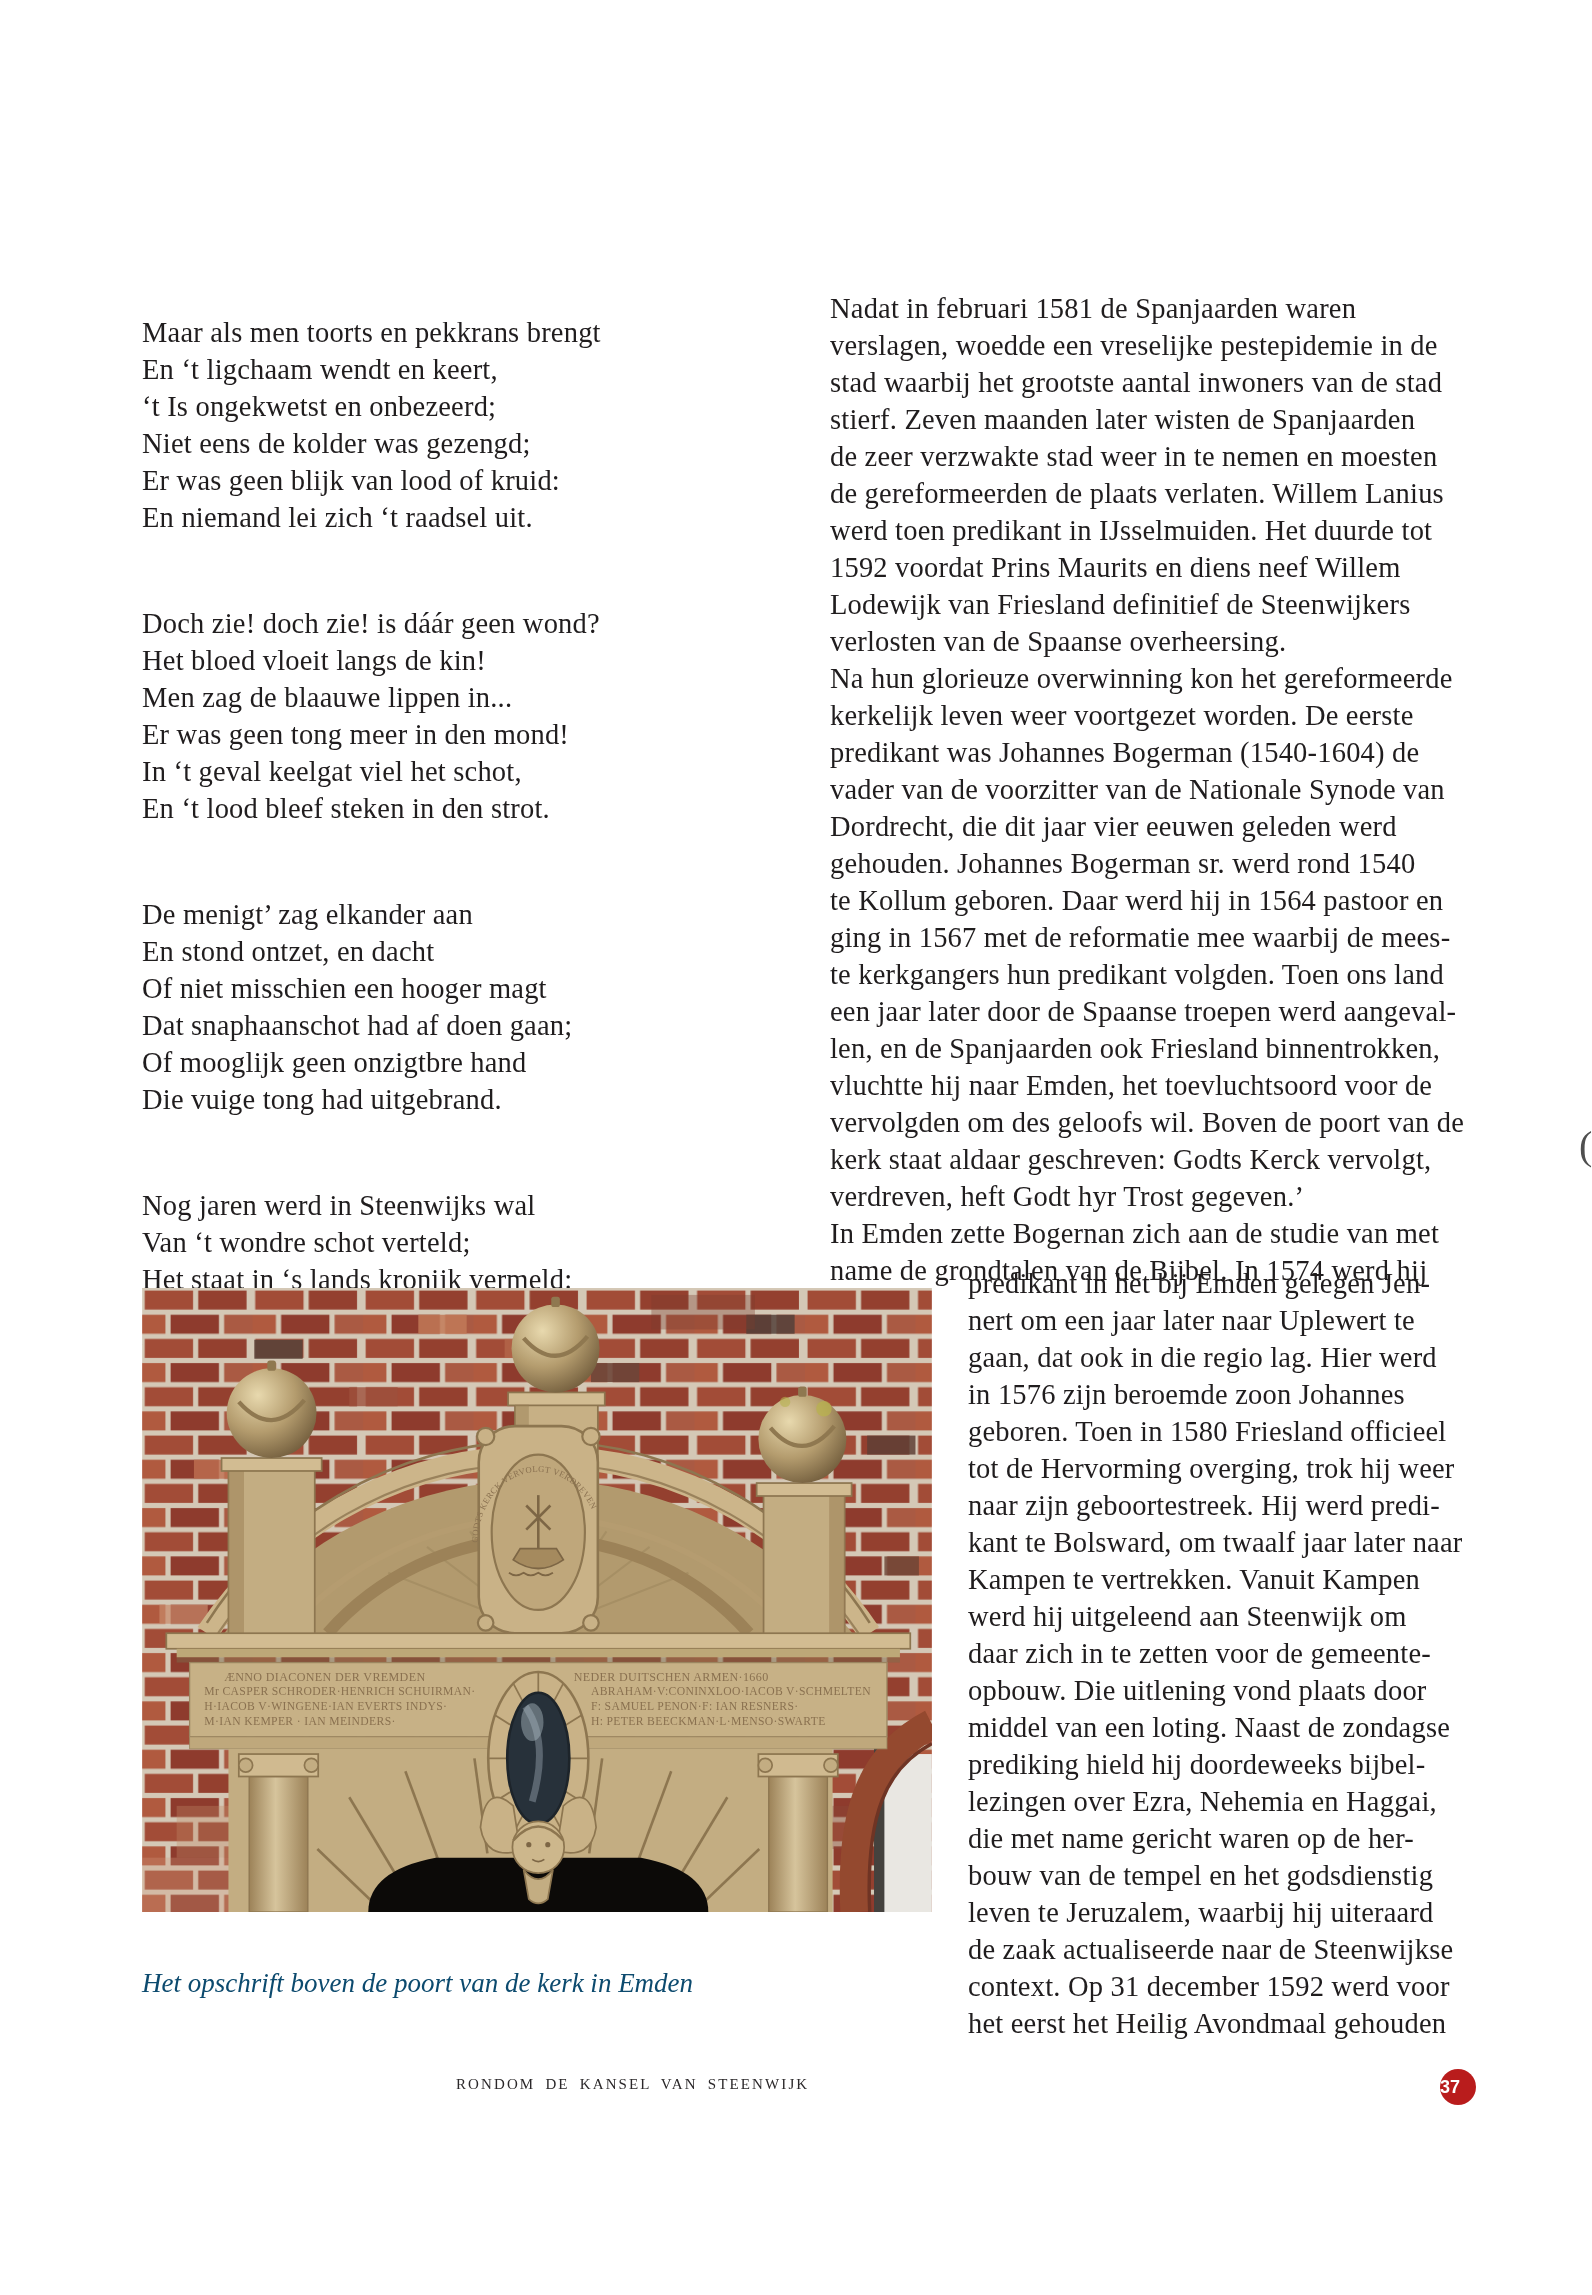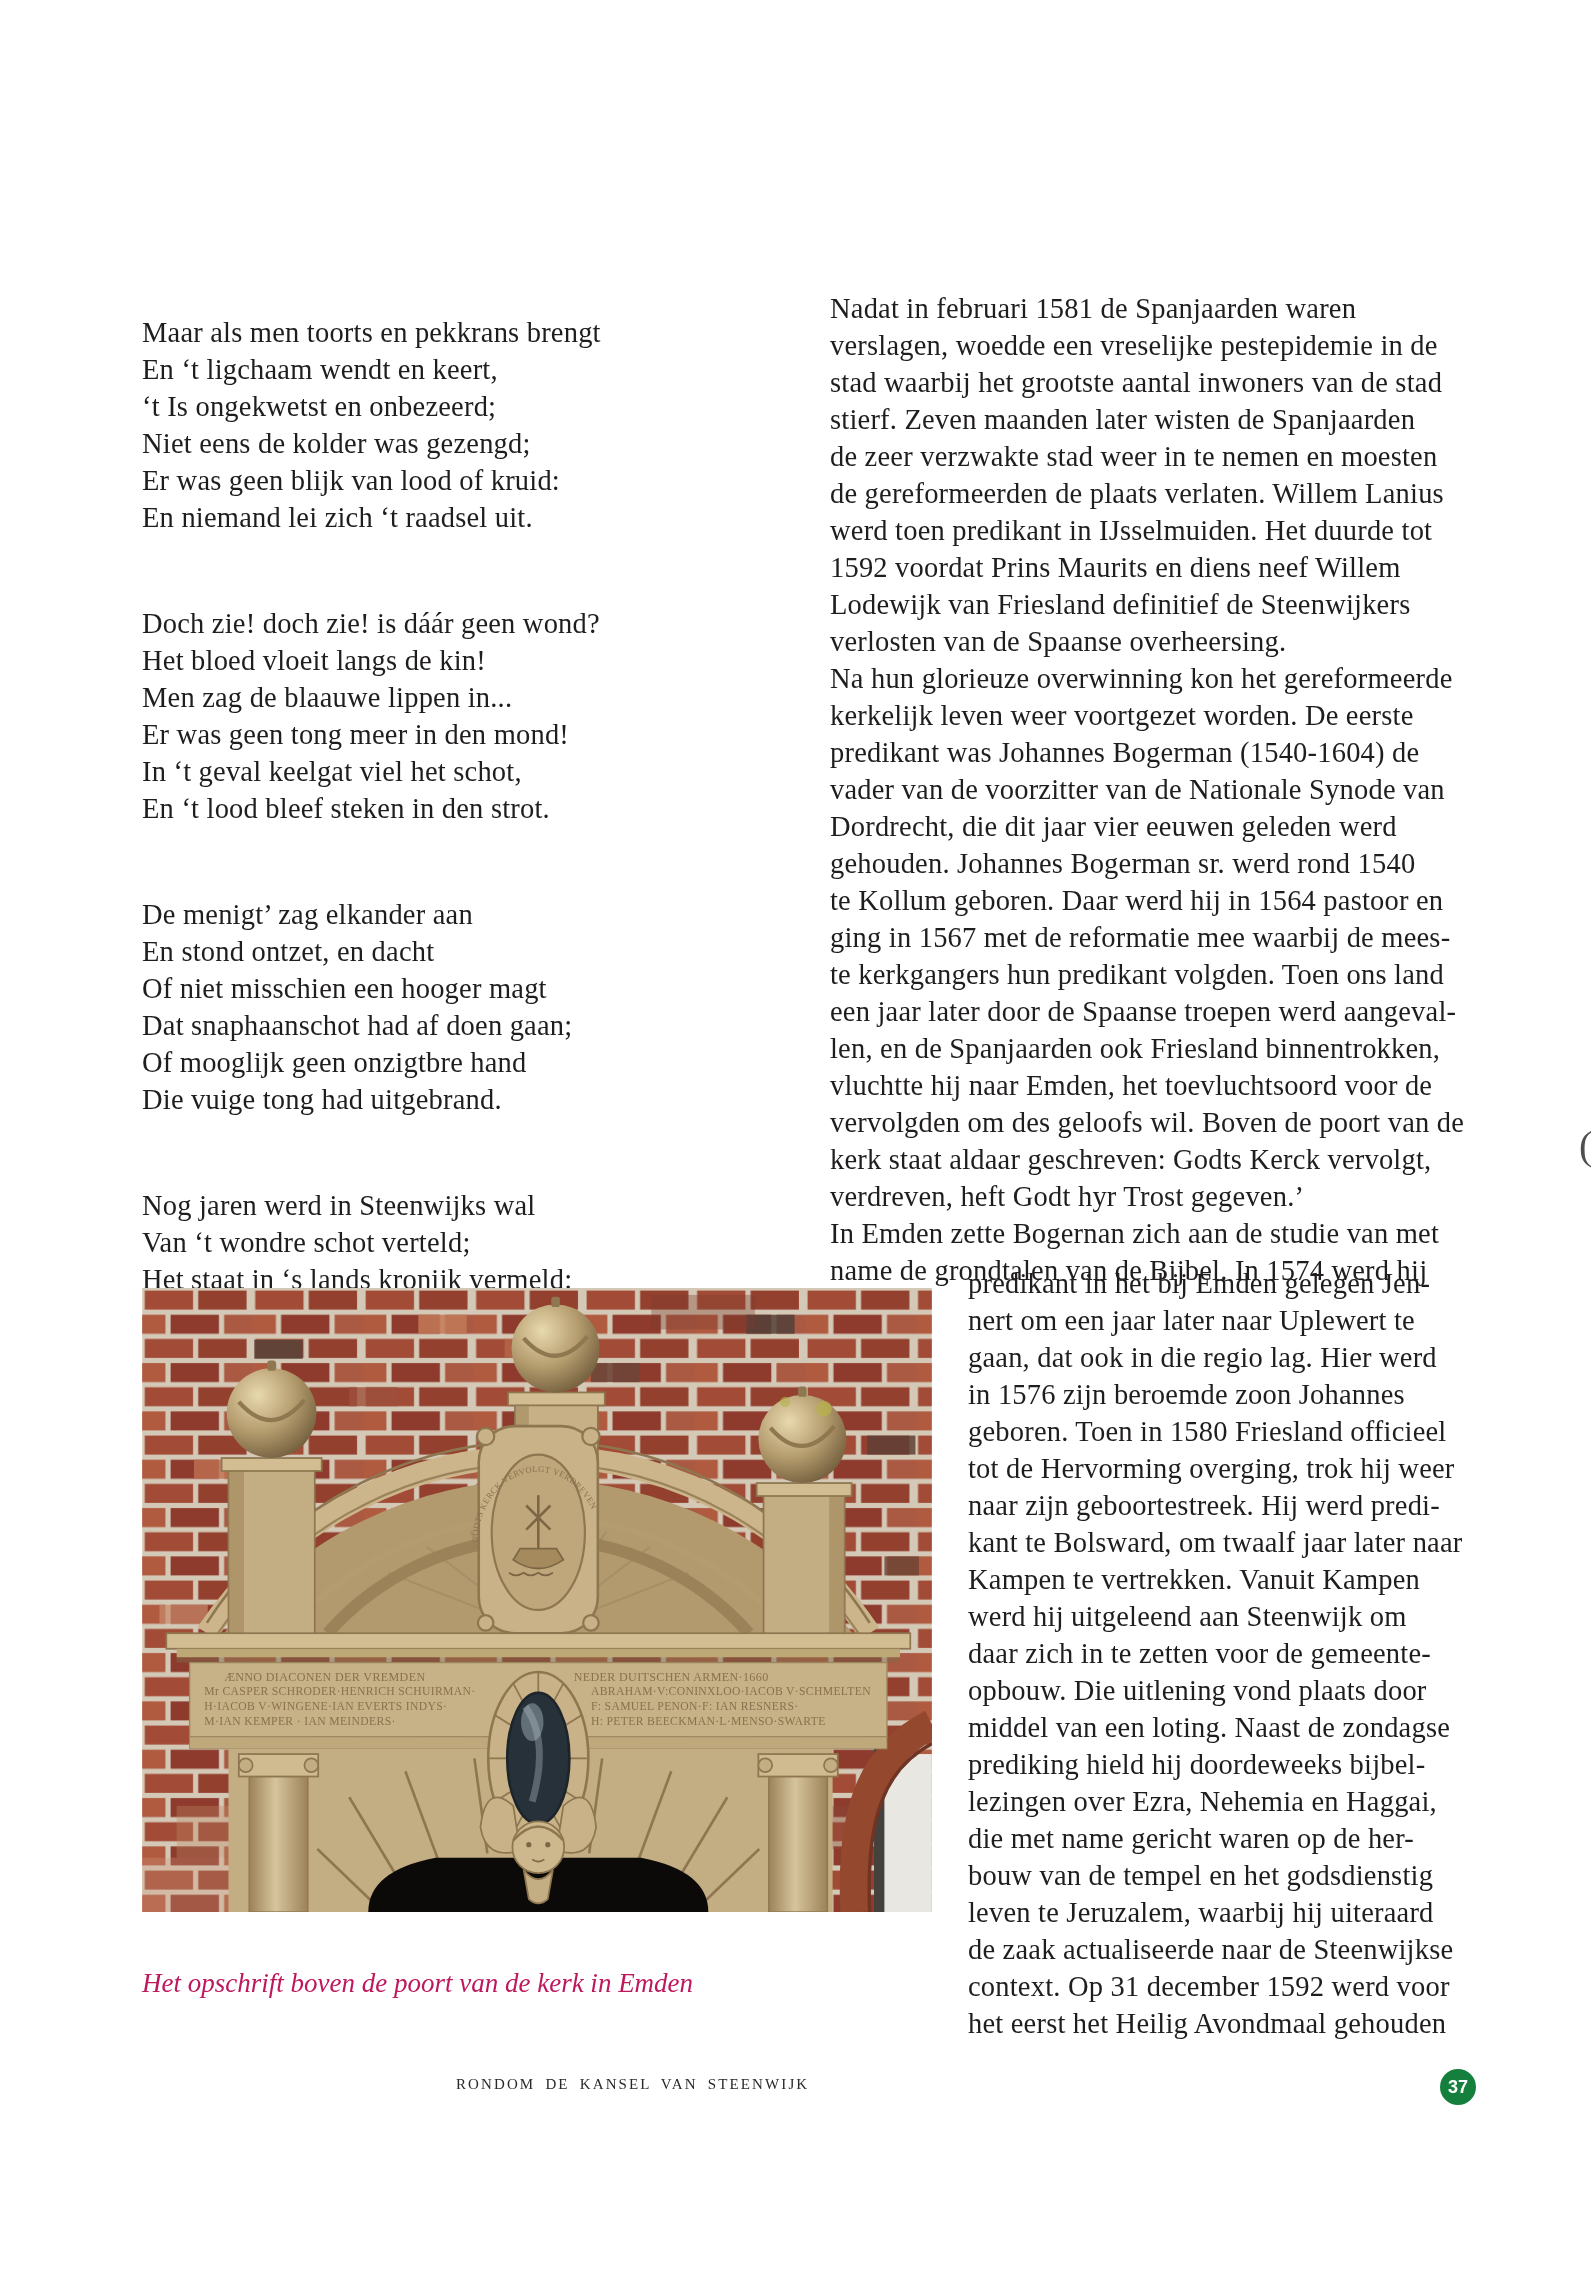--- a/index.html
+++ b/index.html
@@ -4,24 +4,24 @@
 <style>
   html,body{margin:0;padding:0;background:#ffffff;}
   .page{position:relative;width:1592px;height:2295px;background:#fff;overflow:hidden;
         font-family:"Liberation Serif",serif;color:#201d1e;}
   .textcol{position:absolute;font-size:28.5px;line-height:37px;letter-spacing:0.2px;white-space:pre-line;}
   .poem{left:142px;top:277px;width:587px;}
   .stanza{margin:0 0 32px 0;white-space:pre-line;}
   .p1{left:830px;top:290px;width:734px;}
   .p2{left:968px;top:1265px;width:625px;}
   .photo{position:absolute;left:142px;top:1288px;width:790px;height:624px;margin:0;}
-  .caption{position:absolute;left:142px;top:1968px;font-style:italic;font-size:27px;color:#be185d;}
+  .caption{position:absolute;left:142px;top:1968px;font-style:italic;font-size:27px;color:#0c4a6e;}
   .footer{position:absolute;left:456px;top:2076px;font-size:15px;letter-spacing:2.1px;word-spacing:4.3px;color:#2b282a;}
   .badge{position:absolute;left:1440px;top:2069px;width:36px;height:36px;border-radius:50%;
-         background:#15803d;display:flex;align-items:center;justify-content:center;}
+         background:#b91c1c;display:flex;align-items:center;}
   .badge span{font-family:"Liberation Sans",sans-serif;font-weight:bold;font-size:18px;color:#ffffff;}
   .edge{position:absolute;left:1579px;top:1122px;font-size:40px;color:#4f4f4f;}
   .carv{font-family:"Liberation Serif",serif;fill:#8a7150;letter-spacing:.4px;}
 </style>
 </head>
 <body>
 
 <div class="page">
 
   <div class="poem textcol">

